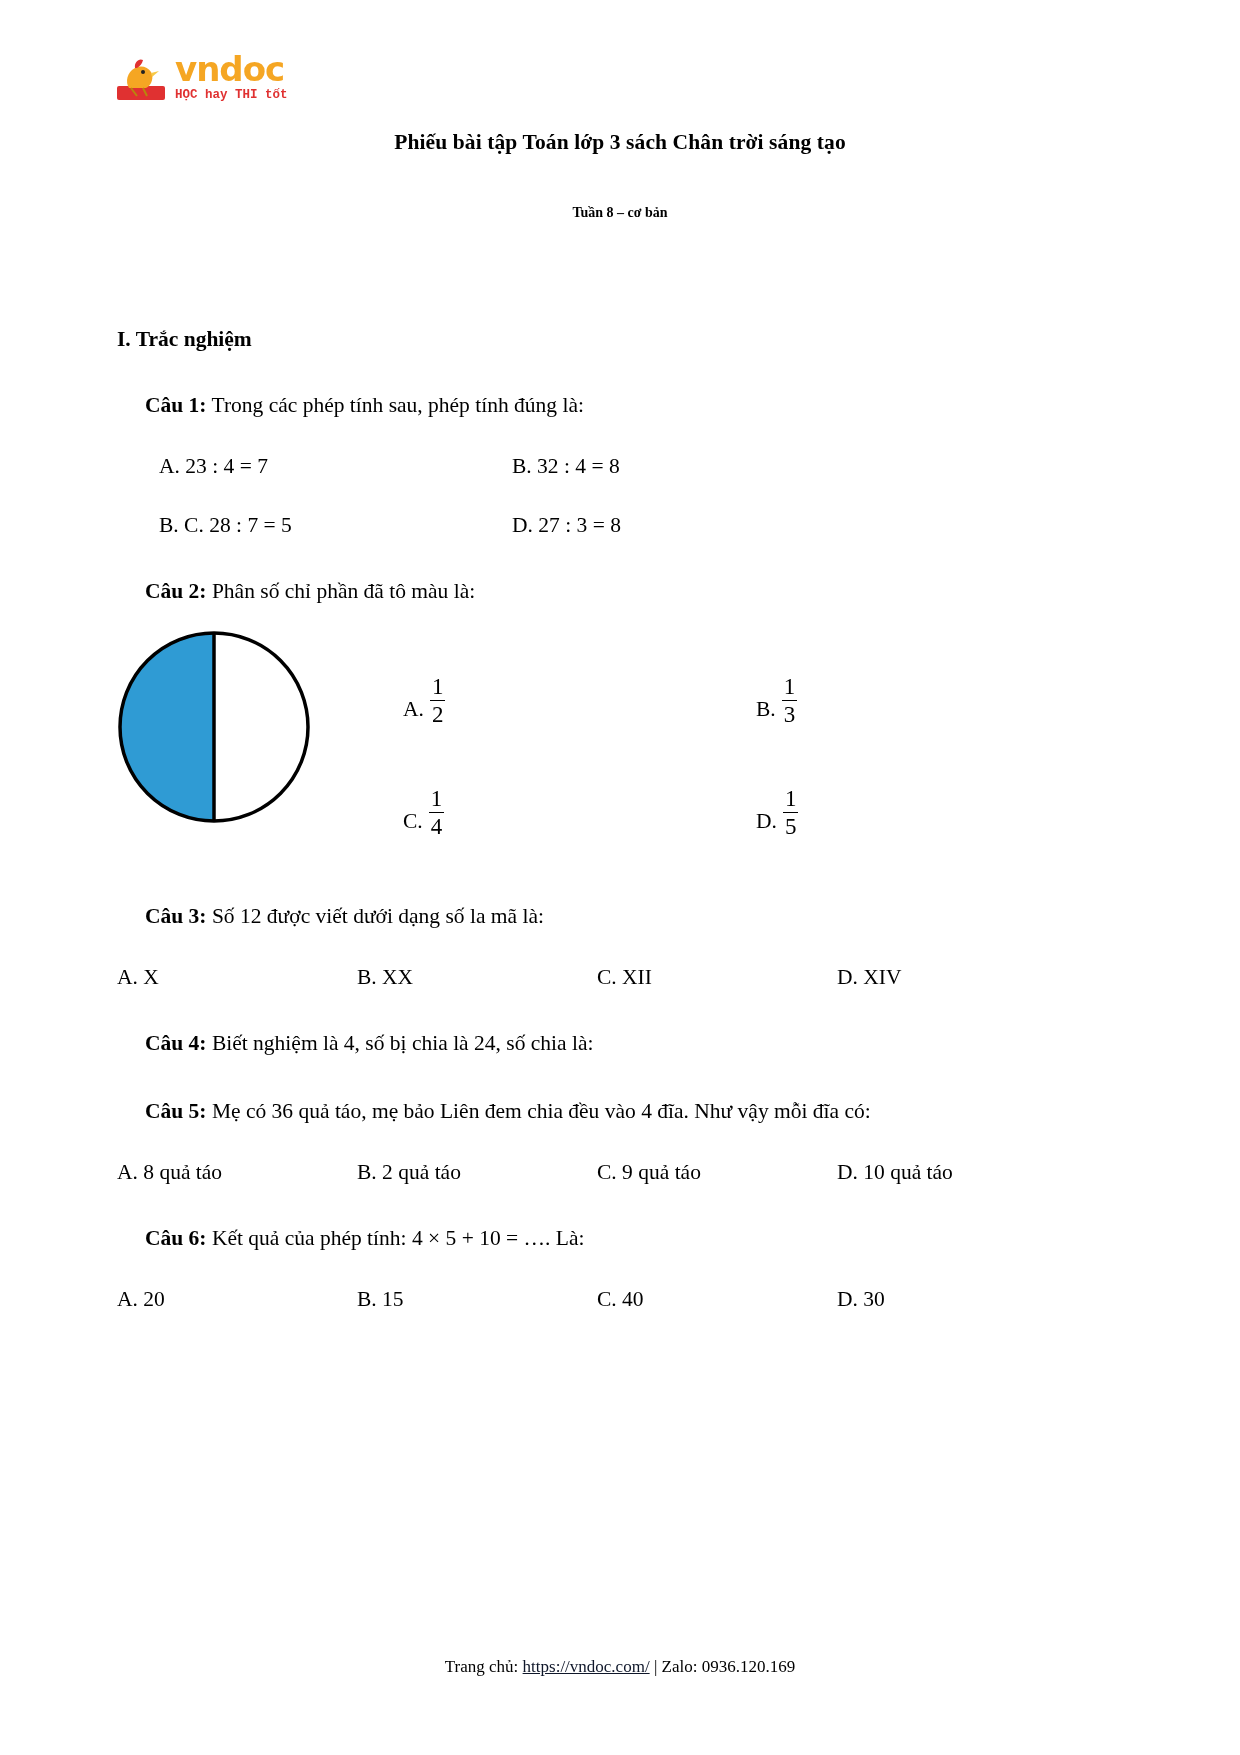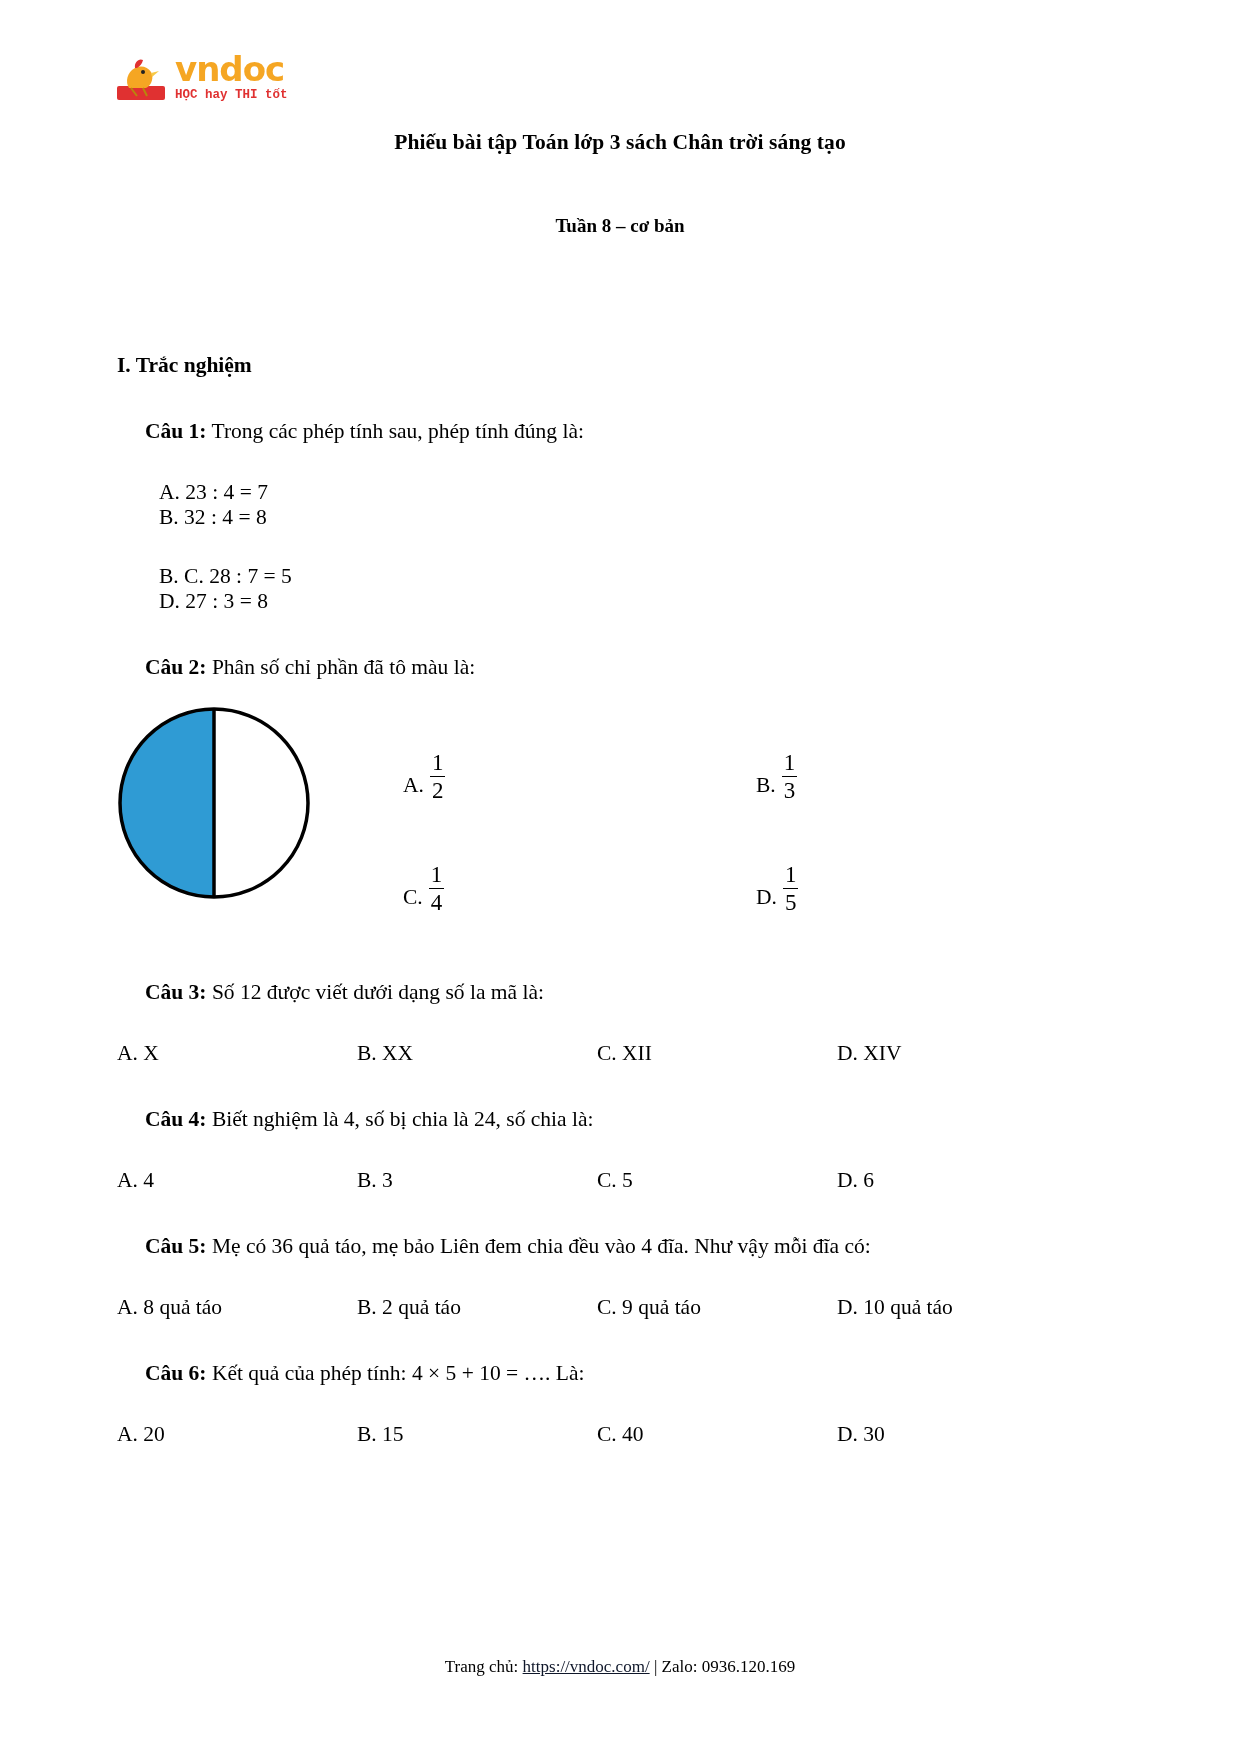--- a/index.html
+++ b/index.html
@@ -64,22 +64,22 @@
     text-align: center;
     font-weight: bold;
     font-size: 21.5px;
     margin: 0;
     padding-top: 130px;
     letter-spacing: 0.1px;
   }
   .doc-subtitle {
     text-align: center;
     font-weight: bold;
-    font-size: 19px;
-    margin: 16px;
+    font-size: 14px;
+    margin: 6px;
     padding-top: 44px;
   }
 
   .section-title {
     font-weight: bold;
     font-size: 21.5px;
     margin: 0;
     padding-top: 100px;
     padding-left: 2px;
   }
@@ -92,21 +92,21 @@
     margin-left: 28px;
   }
   .q b { font-weight: bold; }
 
   .answers {
     display: flex;
     font-size: 21.5px;
     padding-top: 34px;
     padding-left: 2px;
   }
-  .answers.indent { padding-left: 44px; flex-direction: column; }
+  .answers.indent { padding-left: 44px; }
   .answers .op { }
   .answers .w-half { width: 353px; }
   .answers .w-quarter { width: 240px; }
 
   
   .q2-block {
     position: relative;
     height: 235px;
     padding-top: 22px;
   }
@@ -272,26 +272,20 @@
   <div class="answers">
     <span class="op w-quarter">A. X</span>
     <span class="op w-quarter">B. XX</span>
     <span class="op w-quarter">C. XII</span>
     <span class="op">D. XIV</span>
   </div>
 
   <div class="q">
     <b>Câu 4:</b><span> Biết nghiệm là 4, số bị chia là 24, số chia là:</span>
   </div>
-  <div class="answers">
-    <span class="op w-quarter">A. 4</span>
-    <span class="op w-quarter">B. 3</span>
-    <span class="op w-quarter">C. 5</span>
-    <span class="op">D. 6</span>
-  </div>
 
   <div class="q">
     <b>Câu 5:</b><span> Mẹ có 36 quả táo, mẹ bảo Liên đem chia đều vào 4 đĩa. Như vậy mỗi đĩa có:</span>
   </div>
   <div class="answers">
     <span class="op w-quarter">A. 8 quả táo</span>
     <span class="op w-quarter">B. 2 quả táo</span>
     <span class="op w-quarter">C. 9 quả táo</span>
     <span class="op">D. 10 quả táo</span>
   </div>

